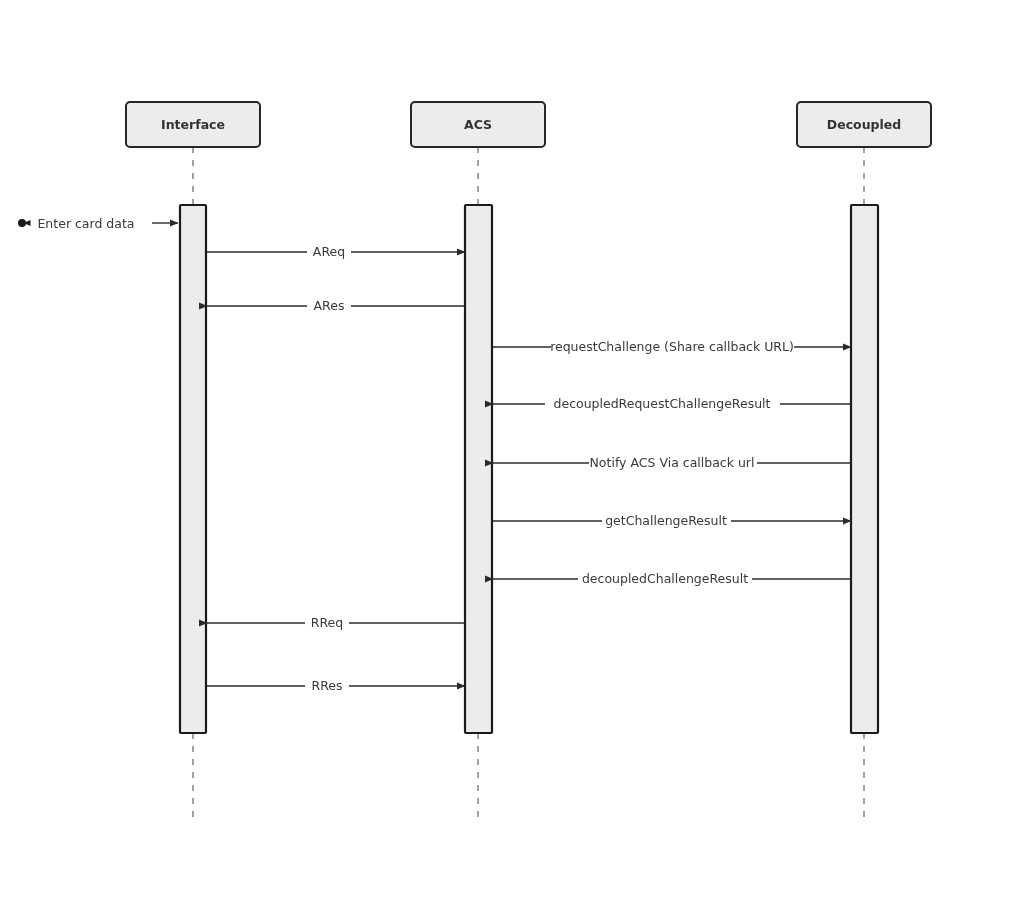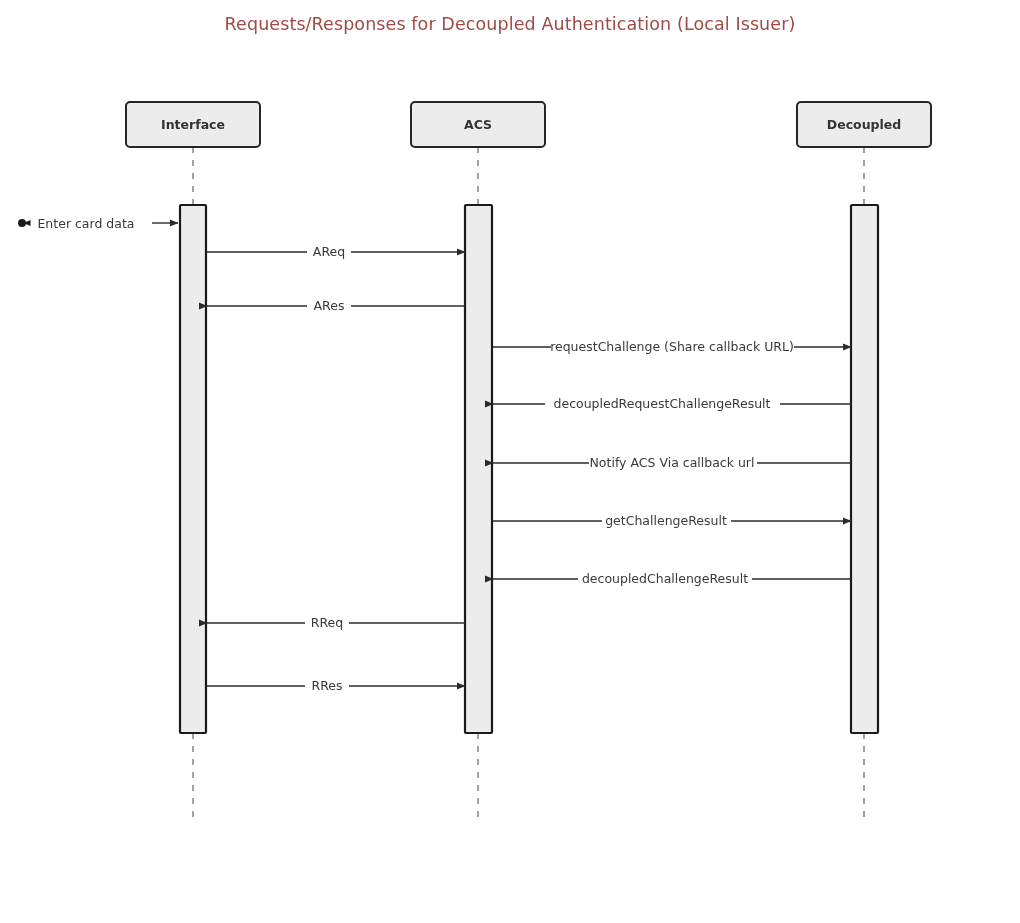--- a/index.html
+++ b/index.html
@@ -73,21 +73,20 @@
   }
   .actor-dot {
     fill: #1a1a1a;
   }
 </style>
 </head>
 <body>
 
 <div id="diagram-root">
 
-  <div class="diagram-title">Requests/Responses for Decoupled Authentication (Local Issuer)</div>
 
   <svg class="sequence-canvas" viewBox="0 0 1020 923" xmlns="http://www.w3.org/2000/svg">
 
     <defs>
       <marker id="arrow-right" markerWidth="9" markerHeight="8" refX="8.5" refY="4" orient="auto" markerUnits="userSpaceOnUse">
         <path d="M0,0.4 L9,4 L0,7.6 z" fill="#2b2b2b"></path>
       </marker>
       <marker id="arrow-left" markerWidth="9" markerHeight="8" refX="8.5" refY="4" orient="auto" markerUnits="userSpaceOnUse">
         <path d="M0,0.4 L9,4 L0,7.6 z" fill="#2b2b2b"></path>
       </marker>

